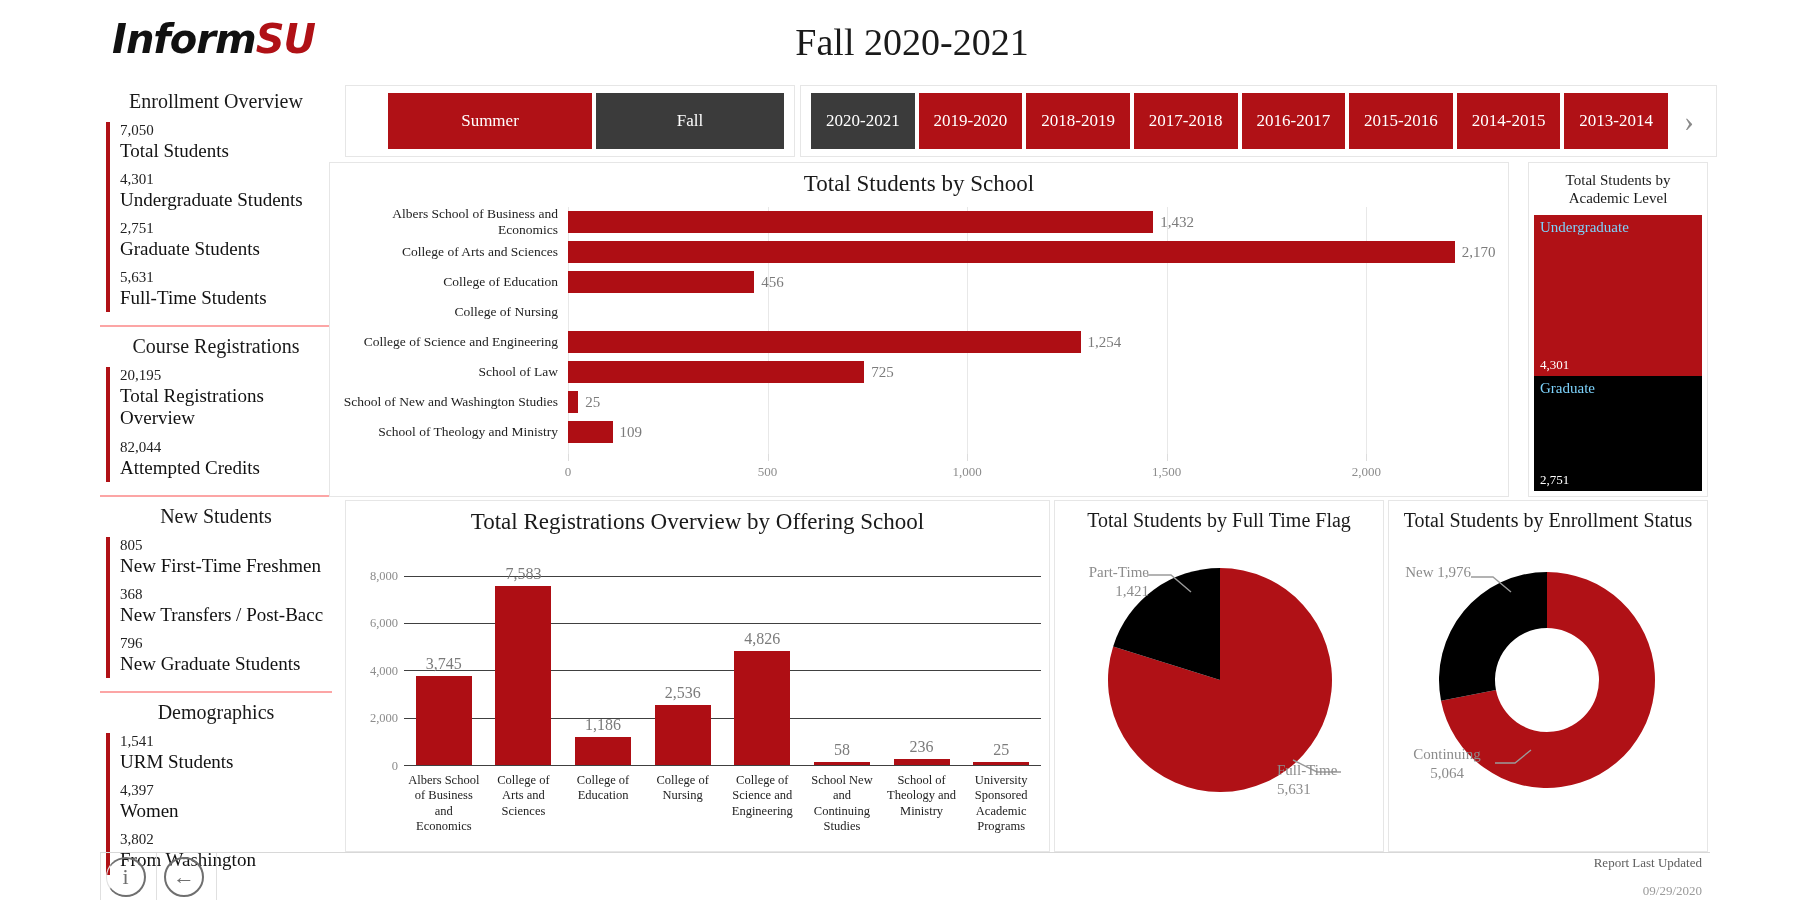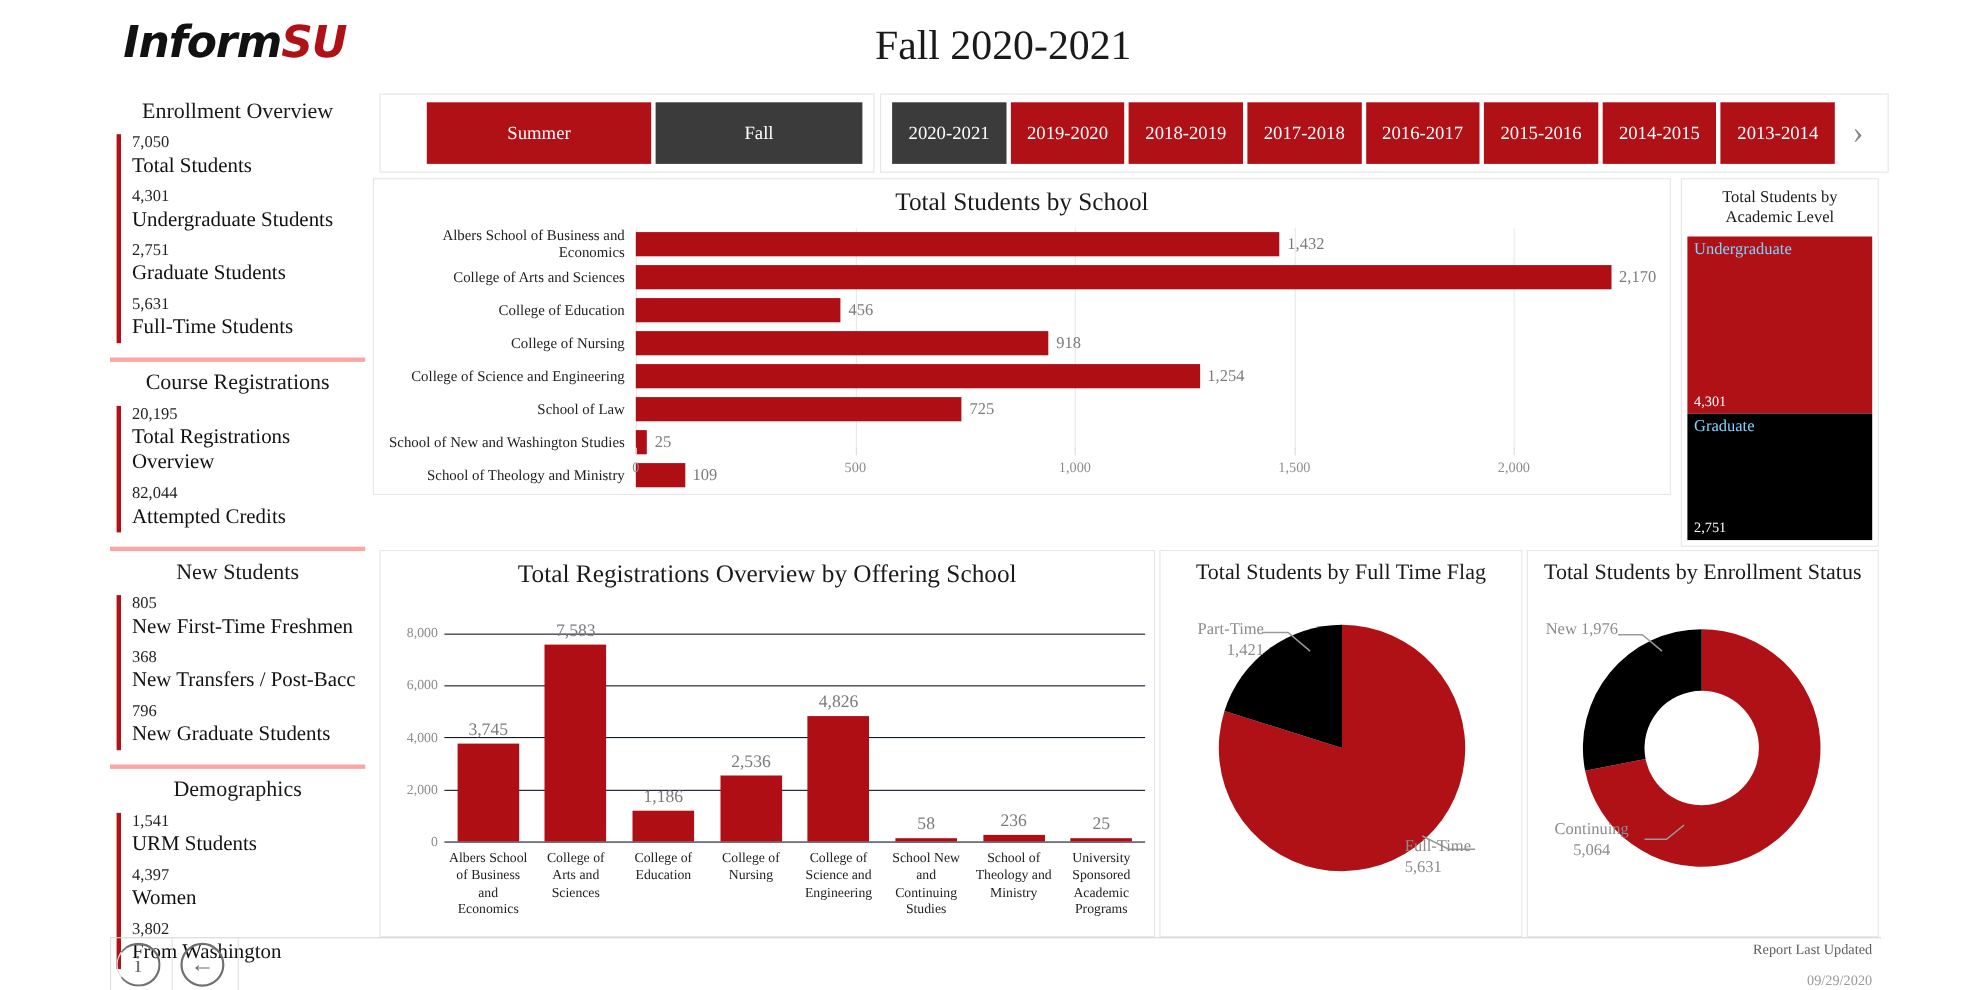--- a/index.html
+++ b/index.html
@@ -15,21 +15,21 @@
   .header { position:absolute; left:0; top:0; width:1800px; height:78px; background:#fff; }
   .logo { position:absolute; left:112px; top:16px; font-family:"DejaVu Sans", sans-serif;
           font-style:italic; font-weight:700; font-size:40px; letter-spacing:-1px; color:#111; }
   .logo .su { color:#B01116; }
   .title { position:absolute; left:0; top:20px; width:1800px; text-align:center;
            font-size:38px; color:#1a1a1a; font-family:"Liberation Serif", serif;padding-left:24px; }
 
   
   .sidebar { position:absolute; left:100px; top:82px; width:232px; height:770px; background:#fff; }
   .sb-group { position:relative; padding-bottom:10px; }
-  .sb-group + .sb-group { border-top:4px solid #fca5a5; }
+  .sb-group + .sb-group { border-top:2px solid #fca5a5; }
   .sb-title { text-align:center; font-size:20px; color:#1a1a1a; padding:8px 0 6px 0; }
   .sb-items { position:relative; padding-left:14px; margin-left:6px; }
   .sb-items:before { content:""; position:absolute; left:0; top:3px; bottom:3px; width:4px; background:#B01116; }
   .sb-item { padding:3px 0 6px 0; line-height:1.18; }
   .sb-val { font-size:15px; color:#222; }
   .sb-lbl { font-size:19px; color:#111; }
 
   
   .card { position:absolute; background:#fff; border:1px solid #e6e6e6; }
 
@@ -38,21 +38,21 @@
   .filters-year { left:800px; top:85px; width:917px; height:72px; }
   .fbtn-row { display:flex; height:100%; align-items:center; padding:7px 10px; gap:4px; }
   .fbtn { flex:1 1 auto; height:100%; display:flex; align-items:center; justify-content:center;
           color:#fff; font-size:17px; background:#B01116; cursor:pointer; user-select:none; }
   .fbtn.sel { background:#3b3b3b; }
   .fbtn-term { min-width:188px; }
   .chev { width:34px; display:flex; align-items:center; justify-content:center;
           color:#8a8a8a; font-size:30px; cursor:pointer; }
 
   
-  .school-card { left:339px; top:162px; width:1180px; height:288px; }
+  .school-card { left:329px; top:162px; width:1180px; height:335px; }
   .chart-title { text-align:center; font-size:23px; color:#1a1a1a; padding-top:8px; }
   .hbars { position:absolute; left:0; top:44px; right:0; bottom:0; }
   .hrow { display:flex; align-items:center; height:30px; }
   .hlabel { width:238px; text-align:right; padding-right:10px; font-size:13.5px; color:#222; }
   .htrack { position:relative; flex:1; height:100%; display:flex; align-items:center; }
   .hbar { height:22px; background:#AE0E14; }
   .hval { font-size:15px; color:#7b7b7b; margin-left:7px; white-space:nowrap; }
   .hgrid { position:absolute; left:238px; right:22px; top:44px; bottom:40px; pointer-events:none; }
   .gl { position:absolute; top:0; bottom:0; width:1px; background:#e8e8e8; }
   .xaxis { position:absolute; left:238px; right:22px; bottom:12px; height:20px; }
@@ -66,21 +66,21 @@
   .tm { position:relative; width:100%; }
   .tm .n { position:absolute; left:6px; top:4px; color:#7dd3fc; font-size:15px; }
   .tm .v { position:absolute; left:6px; bottom:3px; color:#fff; font-size:13px; }
   .tm.ug { background:#B01116; height:58.5%; }
   .tm.gr { background:#000; height:41.5%; }
 
   
   .reg-card { left:345px; top:500px; width:705px; height:352px; }
   .vbars { position:absolute; left:0; right:0; top:46px; bottom:0; }
   .vplot { position:absolute; left:58px; right:8px; top:10px; height:208px; }
-  .vgridline { position:absolute; left:0; right:0; height:1px; background:#0f172a; }
+  .vgridline { position:absolute; left:0; right:0; height:1px; background:#404040; }
   .vytick { position:absolute; right:calc(100% + 6px); transform:translateY(-50%);
             font-size:12.5px; color:#8c8c8c; white-space:nowrap; }
   .vcols { position:absolute; left:0; right:0; bottom:0; top:0; display:flex; align-items:flex-end; }
   .vcol { flex:1; display:flex; flex-direction:column; align-items:center; justify-content:flex-end; height:100%; }
   .vlabel { font-size:16px; color:#7b7b7b; margin-bottom:3px; }
   .vbar { width:56px; background:#AE0E14; }
   .vcats { position:absolute; left:58px; right:8px; top:226px; display:flex; }
   .vcat { flex:1; text-align:center; font-size:12.5px; color:#222; line-height:1.22; padding:0 2px; }
 
   .pie-card { left:1054px; top:500px; width:330px; height:352px; }
@@ -231,24 +231,20 @@
         </div>
         <div class="hrow">
           <div class="hlabel">College of Education</div>
           <div class="htrack">
             <div class="hbar" style="width: 19.8261%; background: rgb(174, 14, 20);"></div>
             <div class="hval">456</div>
           </div>
         </div>
         <div class="hrow">
           <div class="hlabel">College of Nursing</div>
-          <div class="htrack">
-            <div class="hbar" style="width: 39.913%; background: rgb(174, 14, 20);"></div>
-            <div class="hval">918</div>
-          </div>
         </div>
         <div class="hrow">
           <div class="hlabel">College of Science and Engineering</div>
           <div class="htrack">
             <div class="hbar" style="width: 54.5217%; background: rgb(174, 14, 20);"></div>
             <div class="hval">1,254</div>
           </div>
         </div>
         <div class="hrow">
           <div class="hlabel">School of Law</div>

